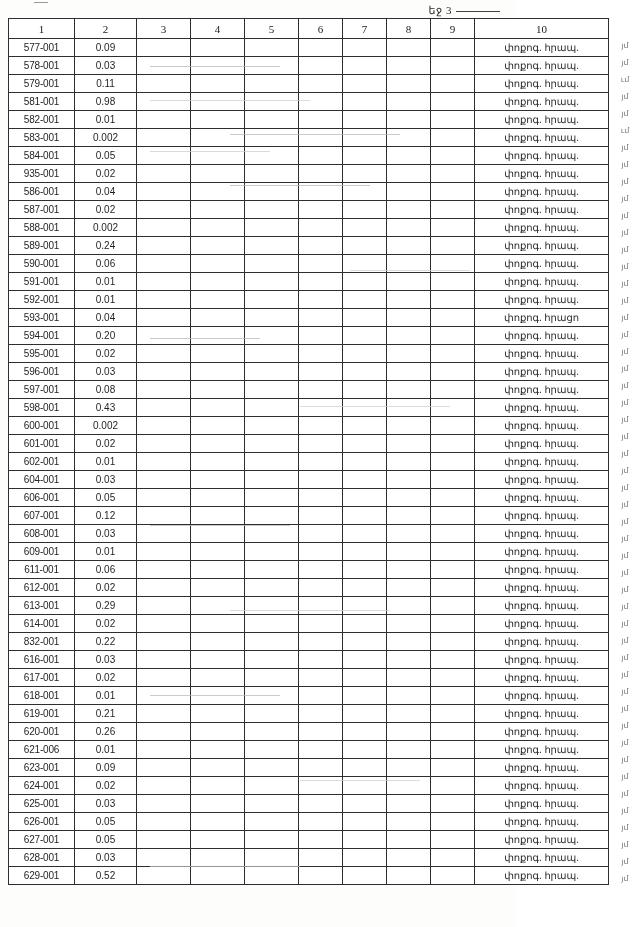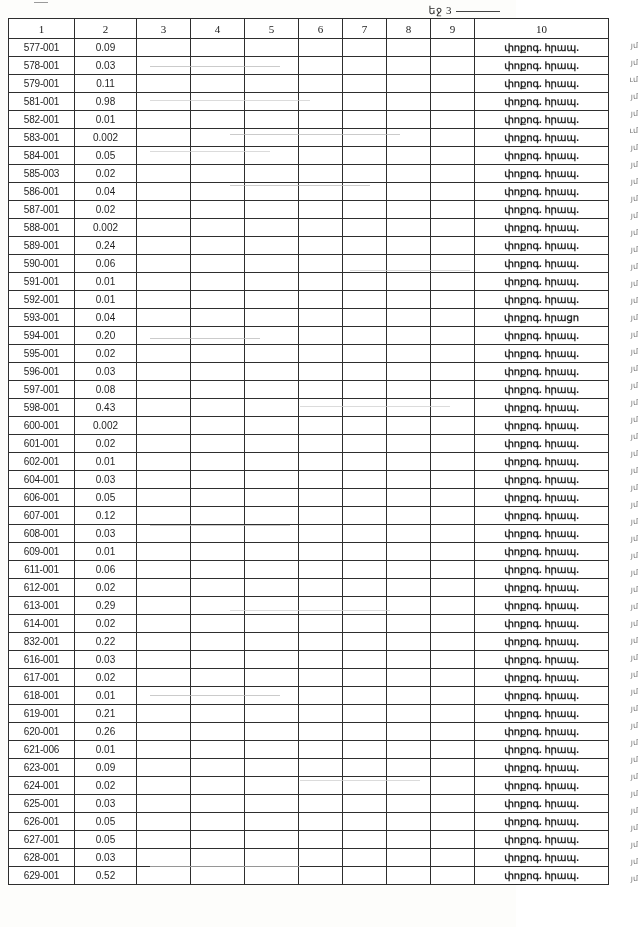--- a/index.html
+++ b/index.html
@@ -100,35 +100,34 @@
   td.num {
     font-size: 10px;
     color: #1f1f1f;
   }
   td.arm {
     font-size: 9.5px;
     text-align: left;
     padding-left: 4px;
     color: #2a2a2a;
     letter-spacing: -0.1px;
-    font-weight: bold;
   }
   
   .edge-col {
     position: absolute;
     top: 37px;
     left: 612px;
     width: 26px;
   }
   .edge-col div {
     height: 17px;
     line-height: 17px;
     font-size: 8px;
     color: #777;
-    text-align: right;
+    text-align: center;
     overflow: hidden;
     white-space: nowrap;
   }
   
   .smudge {
     position: absolute;
     background: #b9b9b9;
     height: 1px;
     opacity: 0.75;
   }
@@ -252,21 +251,21 @@
             <td></td>
             <td></td>
             <td></td>
             <td></td>
             <td></td>
             <td></td>
             <td></td>
             <td class="arm">փոքոգ. հրապ.</td>
           </tr>
           <tr>
-            <td class="code">585-003</td>
+            <td class="code">935-001</td>
             <td class="num">0.02</td>
             <td></td>
             <td></td>
             <td></td>
             <td></td>
             <td></td>
             <td></td>
             <td></td>
             <td class="arm">փոքոգ. հրապ.</td>
           </tr>

